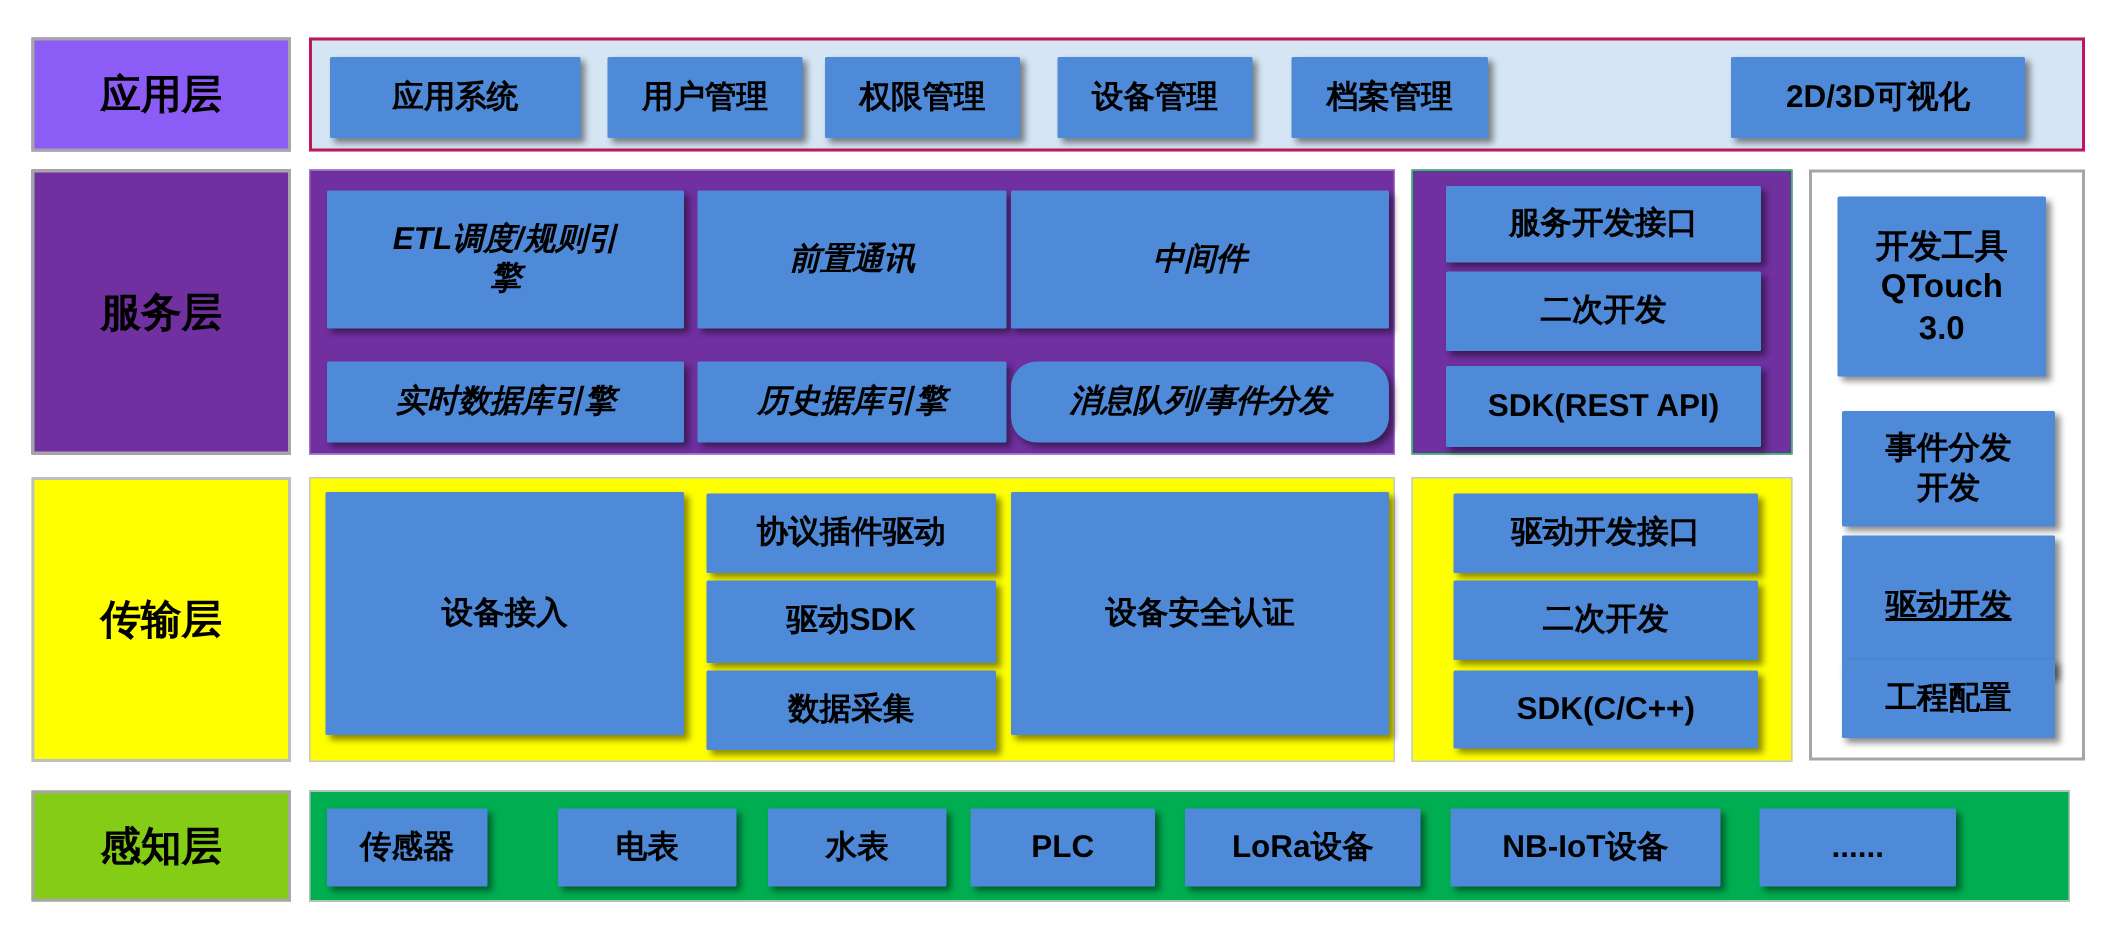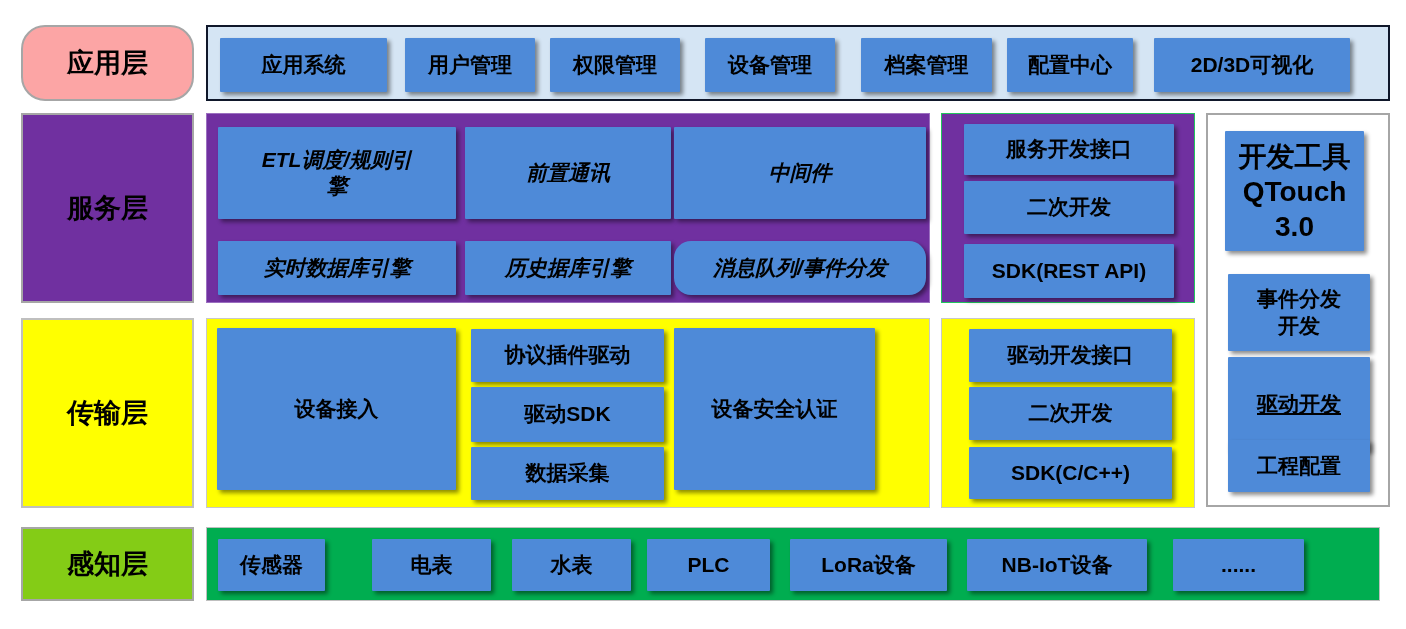--- a/index.html
+++ b/index.html
@@ -6,28 +6,28 @@
   body{font-family:"Liberation Sans","DejaVu Sans",sans-serif;}
   .canvas{position:relative;width:1406px;height:629px;background:#ffffff;overflow:hidden;}
 
   
   .layer-label{
     position:absolute;left:21px;width:173px;
     display:flex;align-items:center;justify-content:center;
     font-size:27px;font-weight:bold;color:#000;
     border:2px solid #a6a6a6;box-sizing:border-box;
   }
-  .label-app{top:25px;height:76px;background:#fca5a5;border-radius:24px;}
+  .label-app{top:25px;height:76px;background:#8b5cf6;}
   .label-service{top:113px;height:190px;background:#7030a0;}
   .label-transport{top:318px;height:190px;background:#ffff00;border-color:#bfbfbf;}
   .label-perception{top:527px;height:74px;background:#84cc16;}
 
   
   .container{position:absolute;box-sizing:border-box;}
-  .app-row{left:206px;top:25px;width:1184px;height:76px;background:#d5e5f4;border:2px solid #0f172a;}
+  .app-row{left:206px;top:25px;width:1184px;height:76px;background:#d5e5f4;border:2px solid #be185d;}
   .svc-main{left:206px;top:113px;width:724px;height:190px;background:#7030a0;border:1px solid #9b6fc0;font-style:italic;}
   .svc-side{left:941px;top:113px;width:254px;height:190px;background:#7030a0;border:1px solid #22c55e;}
   .dev-panel{left:1206px;top:113px;width:184px;height:394px;background:#ffffff;border:2px solid #a6a6a6;}
   .trans-main{left:206px;top:318px;width:724px;height:190px;background:#ffff00;border:1px solid #c8c8c8;}
   .trans-side{left:941px;top:318px;width:254px;height:190px;background:#ffff00;border:1px solid #c8c8c8;}
   .perc-row{left:206px;top:527px;width:1174px;height:74px;background:#00ad50;border:1px solid #bfbfbf;}
 
   
   .blk{
     position:absolute;background:#4e8ad8;color:#000;
@@ -46,56 +46,55 @@
   <div class="layer-label label-service">服务层</div>
   <div class="layer-label label-transport">传输层</div>
   <div class="layer-label label-perception">感知层</div>
 
   <div class="container app-row">
     <div class="blk" style="left:12px;top:11px;width:167px;height:54px;">应用系统</div>
     <div class="blk" style="left:197px;top:11px;width:130px;height:54px;">用户管理</div>
     <div class="blk" style="left:497px;top:11px;width:130px;height:54px;">设备管理</div>
     <div class="blk" style="left:342px;top:11px;width:130px;height:54px;">权限管理</div>
     <div class="blk" style="left:653px;top:11px;width:131px;height:54px;">档案管理</div>
-    <div class="blk" style="left:799px;top:11px;width:126px;height:54px;">配置中心</div>
     <div class="blk" style="left:946px;top:11px;width:196px;height:54px;">2D/3D可视化</div>
   </div>
 
   <div class="container svc-main">
     <div class="blk" style="left:11px;top:13px;width:238px;height:92px;">ETL调度/规则引
 擎</div>
     <div class="blk" style="left:258px;top:13px;width:206px;height:92px;">前置通讯</div>
     <div class="blk" style="left:467px;top:13px;width:252px;height:92px;">中间件</div>
     <div class="blk" style="left:11px;top:127px;width:238px;height:54px;">实时数据库引擎</div>
     <div class="blk" style="left:258px;top:127px;width:206px;height:54px;">历史据库引擎</div>
     <div class="blk" style="left:467px;top:127px;width:252px;height:54px;border-radius:17px;">消息队列/事件分发</div>
   </div>
 
   <div class="container svc-side">
     <div class="blk" style="left:22px;top:10px;width:210px;height:51px;">服务开发接口</div>
     <div class="blk" style="left:22px;top:67px;width:210px;height:53px;">二次开发</div>
     <div class="blk" style="left:22px;top:130px;width:210px;height:54px;">SDK(REST API)</div>
   </div>
 
   <div class="container dev-panel">
-    <div class="blk" style="left:17px;top:16px;width:139px;height:120px;font-size:28px;">开发工具
+    <div class="blk" style="left:17px;top:16px;width:139px;height:120px;font-size:22px;">开发工具
 QTouch
 3.0</div>
     <div class="blk" style="left:20px;top:159px;width:142px;height:77px;">事件分发
 开发</div>
     <div class="blk" style="left:20px;top:242px;width:142px;height:94px;text-decoration:underline;">驱动开发</div>
     <div class="blk" style="left:20px;top:325px;width:142px;height:52px;">工程配置</div>
   </div>
 
   <div class="container trans-main">
     <div class="blk" style="left:10px;top:9px;width:239px;height:162px;">设备接入</div>
     <div class="blk" style="left:264px;top:10px;width:193px;height:53px;">协议插件驱动</div>
     <div class="blk" style="left:264px;top:68px;width:193px;height:55px;">驱动SDK</div>
     <div class="blk" style="left:264px;top:128px;width:193px;height:53px;">数据采集</div>
-    <div class="blk" style="left:467px;top:9px;width:201px;height:162px;">设备安全认证</div>
+    <div class="blk" style="left:467px;top:9px;width:252px;height:162px;">设备安全认证</div>
   </div>
 
   <div class="container trans-side">
     <div class="blk" style="left:27px;top:10px;width:203px;height:53px;">驱动开发接口</div>
     <div class="blk" style="left:27px;top:68px;width:203px;height:53px;">二次开发</div>
     <div class="blk" style="left:27px;top:128px;width:203px;height:52px;">SDK(C/C++)</div>
   </div>
 
   <div class="container perc-row">
     <div class="blk" style="left:11px;top:11px;width:107px;height:52px;">传感器</div>

